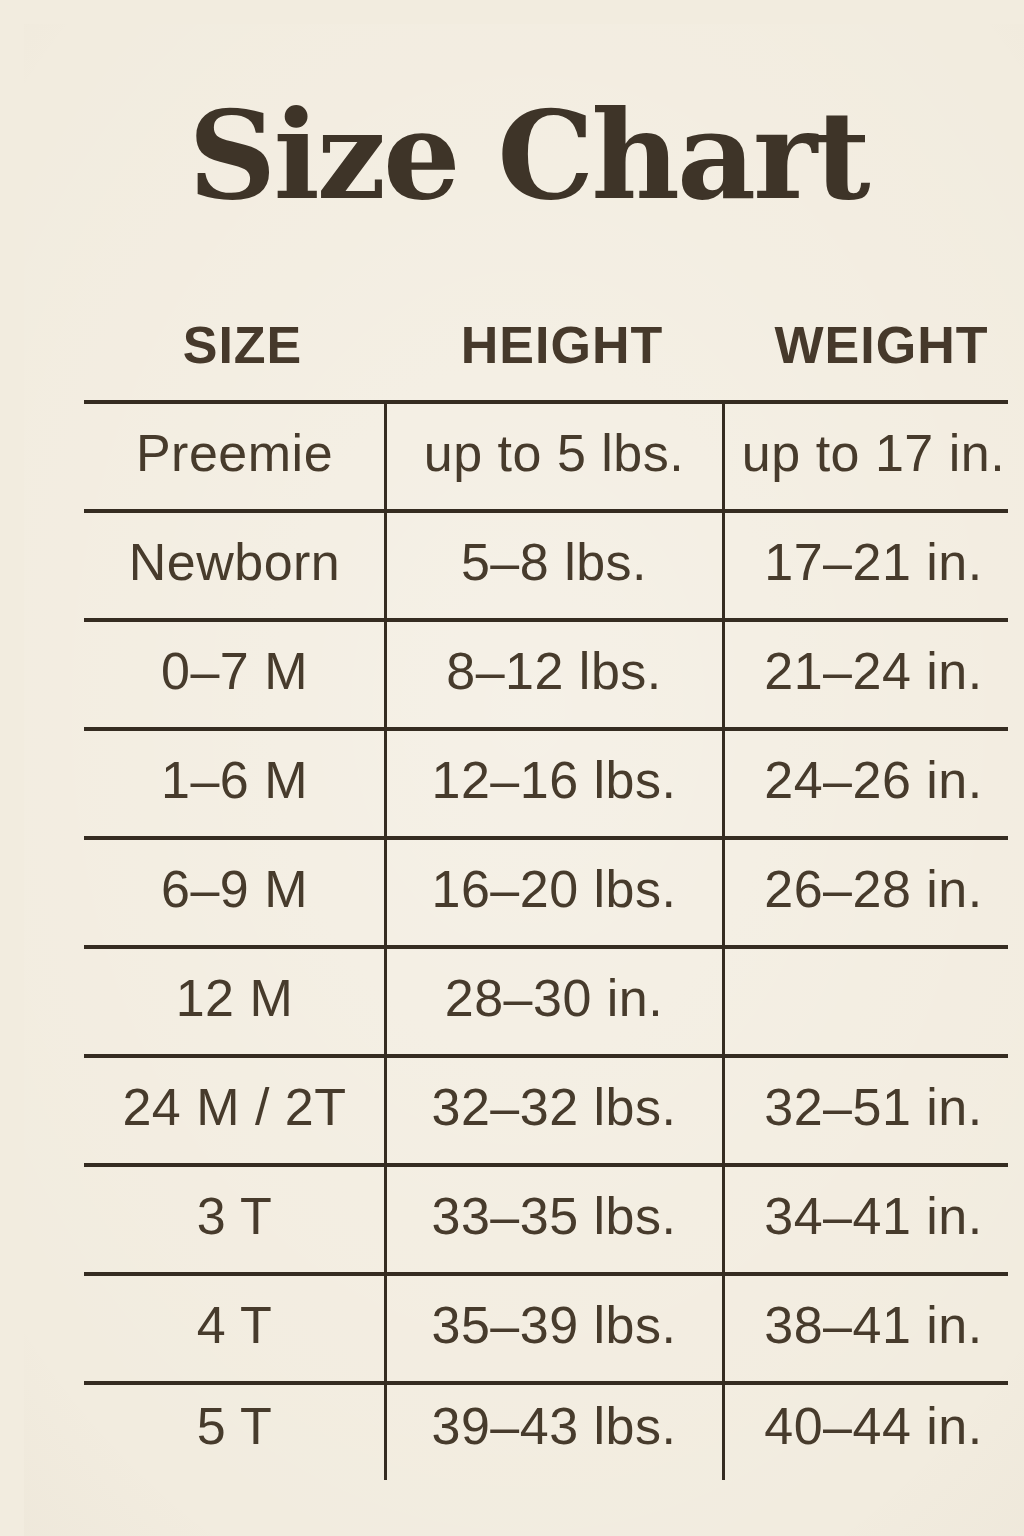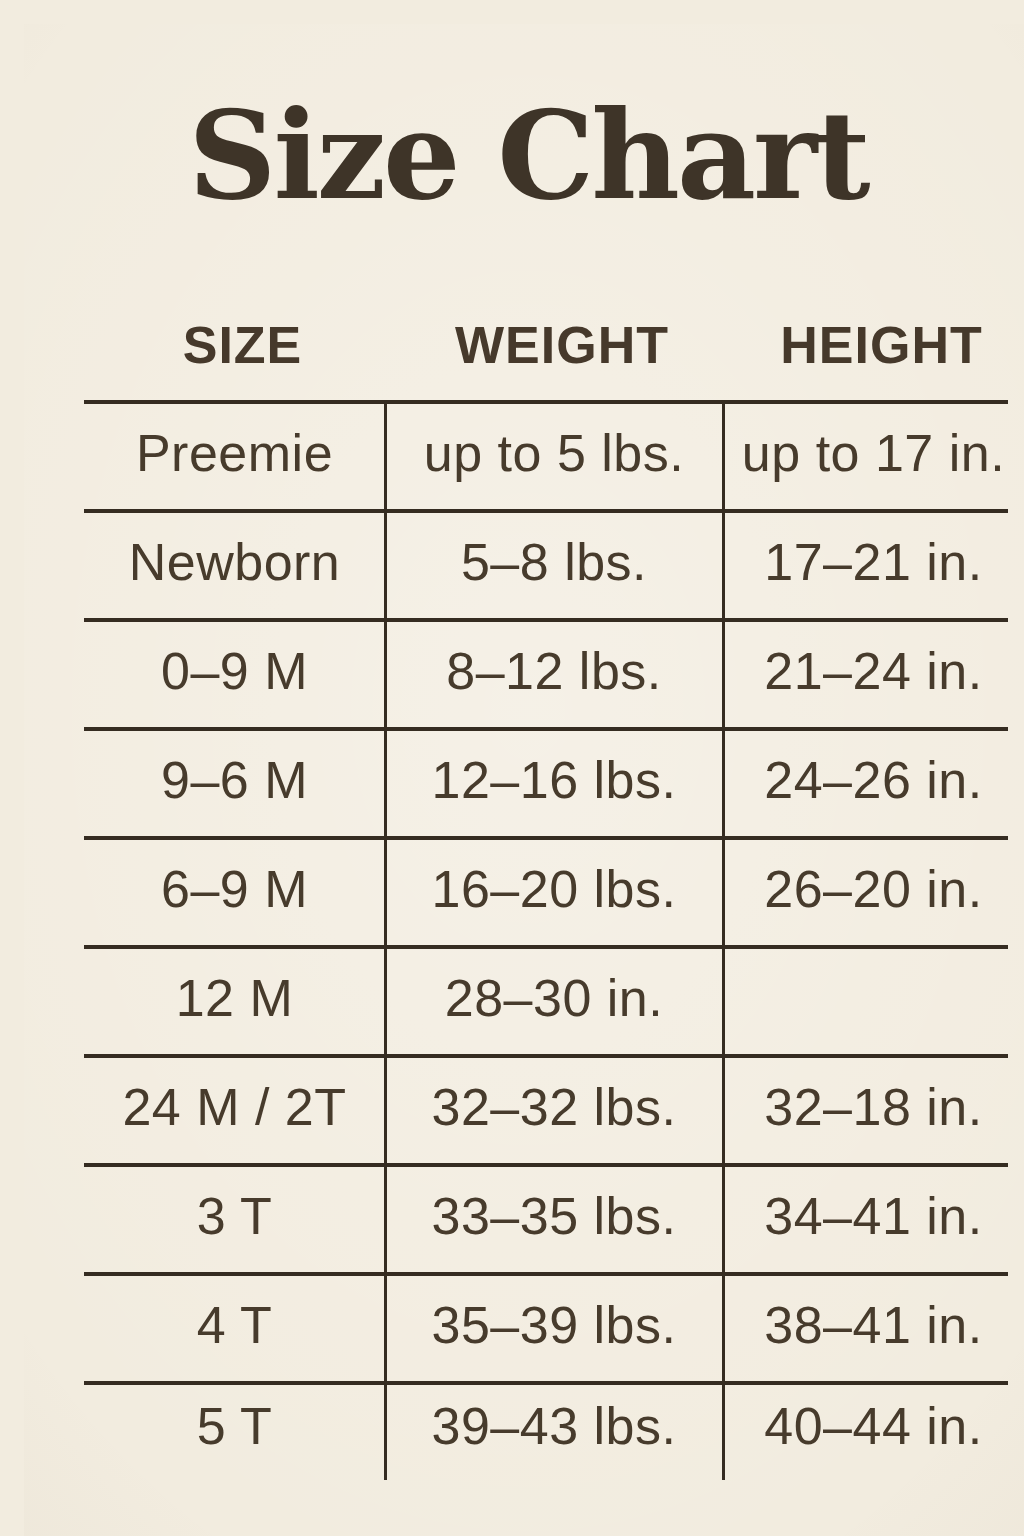--- a/index.html
+++ b/index.html
@@ -76,61 +76,61 @@
 </style>
 </head>
 <body>
 
 <div class="vignette"></div>
 
 <h1 class="page-title">Size Chart</h1>
 
 <div class="header-row">
   <div class="header-cell">SIZE</div>
+  <div class="header-cell">HEIGHT</div>
   <div class="header-cell">WEIGHT</div>
-  <div class="header-cell">HEIGHT</div>
 </div>
 
 <div class="size-table">
   <div class="v-divider d1"></div>
   <div class="v-divider d2"></div>
 
   <div class="t-row">
     <div class="t-cell">Preemie</div>
     <div class="t-cell">up to 5 lbs.</div>
     <div class="t-cell">up to 17 in.</div>
   </div>
   <div class="t-row">
     <div class="t-cell">Newborn</div>
     <div class="t-cell">5–8 lbs.</div>
     <div class="t-cell">17–21 in.</div>
   </div>
   <div class="t-row">
-    <div class="t-cell">0–9 M</div>
+    <div class="t-cell">0–7 M</div>
     <div class="t-cell">8–12 lbs.</div>
     <div class="t-cell">21–24 in.</div>
   </div>
   <div class="t-row">
-    <div class="t-cell">9–6 M</div>
+    <div class="t-cell">1–6 M</div>
     <div class="t-cell">12–16 lbs.</div>
     <div class="t-cell">24–26 in.</div>
   </div>
   <div class="t-row">
     <div class="t-cell">6–9 M</div>
     <div class="t-cell">16–20 lbs.</div>
-    <div class="t-cell">26–20 in.</div>
+    <div class="t-cell">26–28 in.</div>
   </div>
   <div class="t-row">
     <div class="t-cell">12 M</div>
     <div class="t-cell">28–30 in.</div>
   </div>
   <div class="t-row">
     <div class="t-cell">24 M / 2T</div>
     <div class="t-cell">32–32 lbs.</div>
-    <div class="t-cell">32–18 in.</div>
+    <div class="t-cell">32–51 in.</div>
   </div>
   <div class="t-row">
     <div class="t-cell">3 T</div>
     <div class="t-cell">33–35 lbs.</div>
     <div class="t-cell">34–41 in.</div>
   </div>
   <div class="t-row">
     <div class="t-cell">4 T</div>
     <div class="t-cell">35–39 lbs.</div>
     <div class="t-cell">38–41 in.</div>

